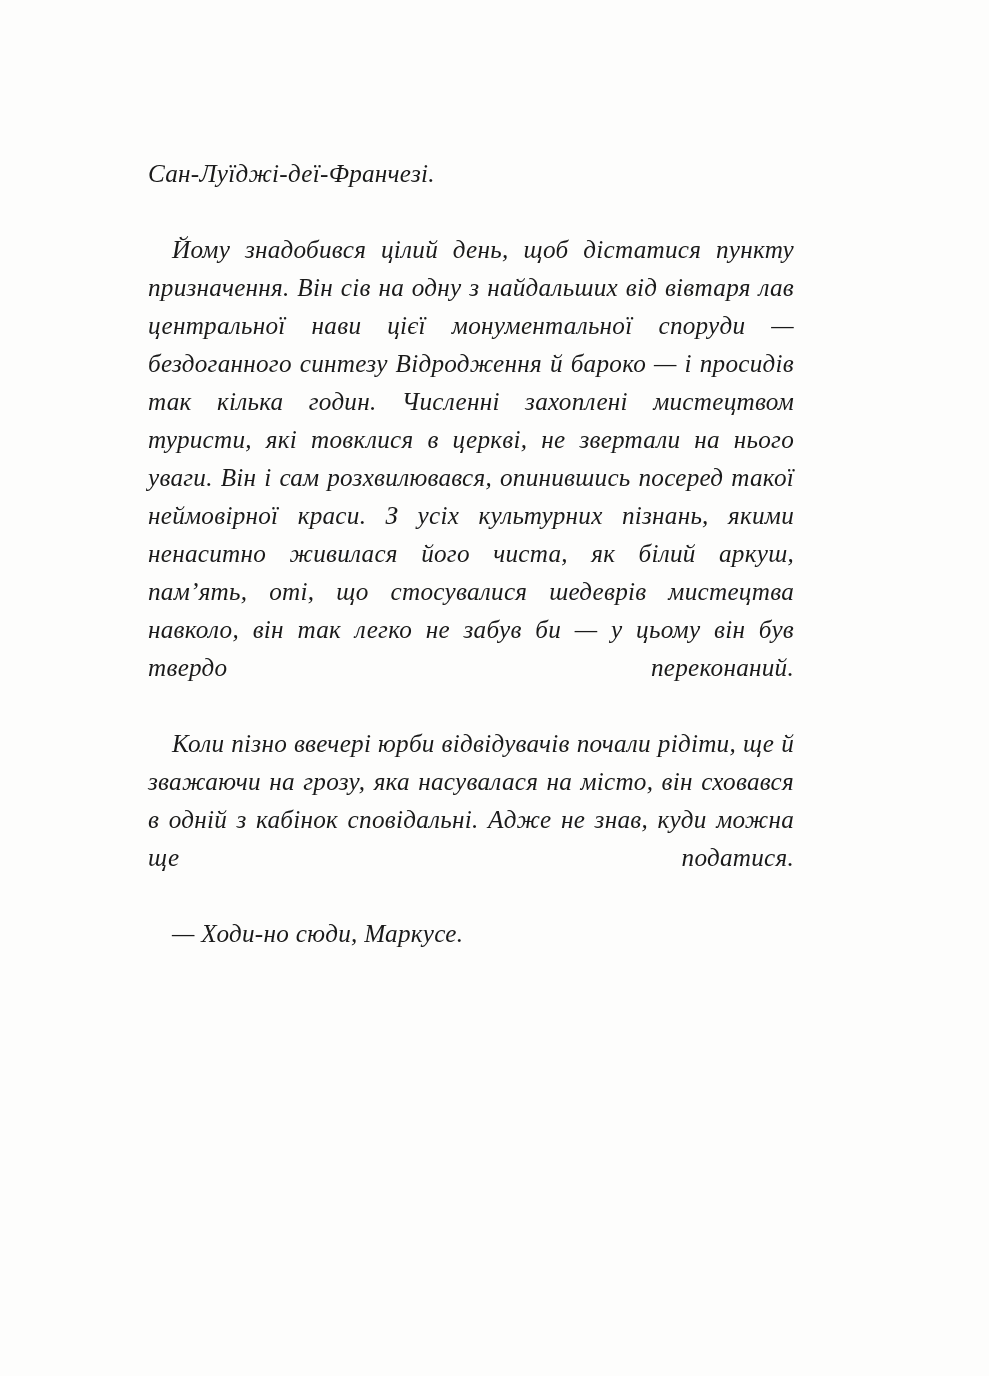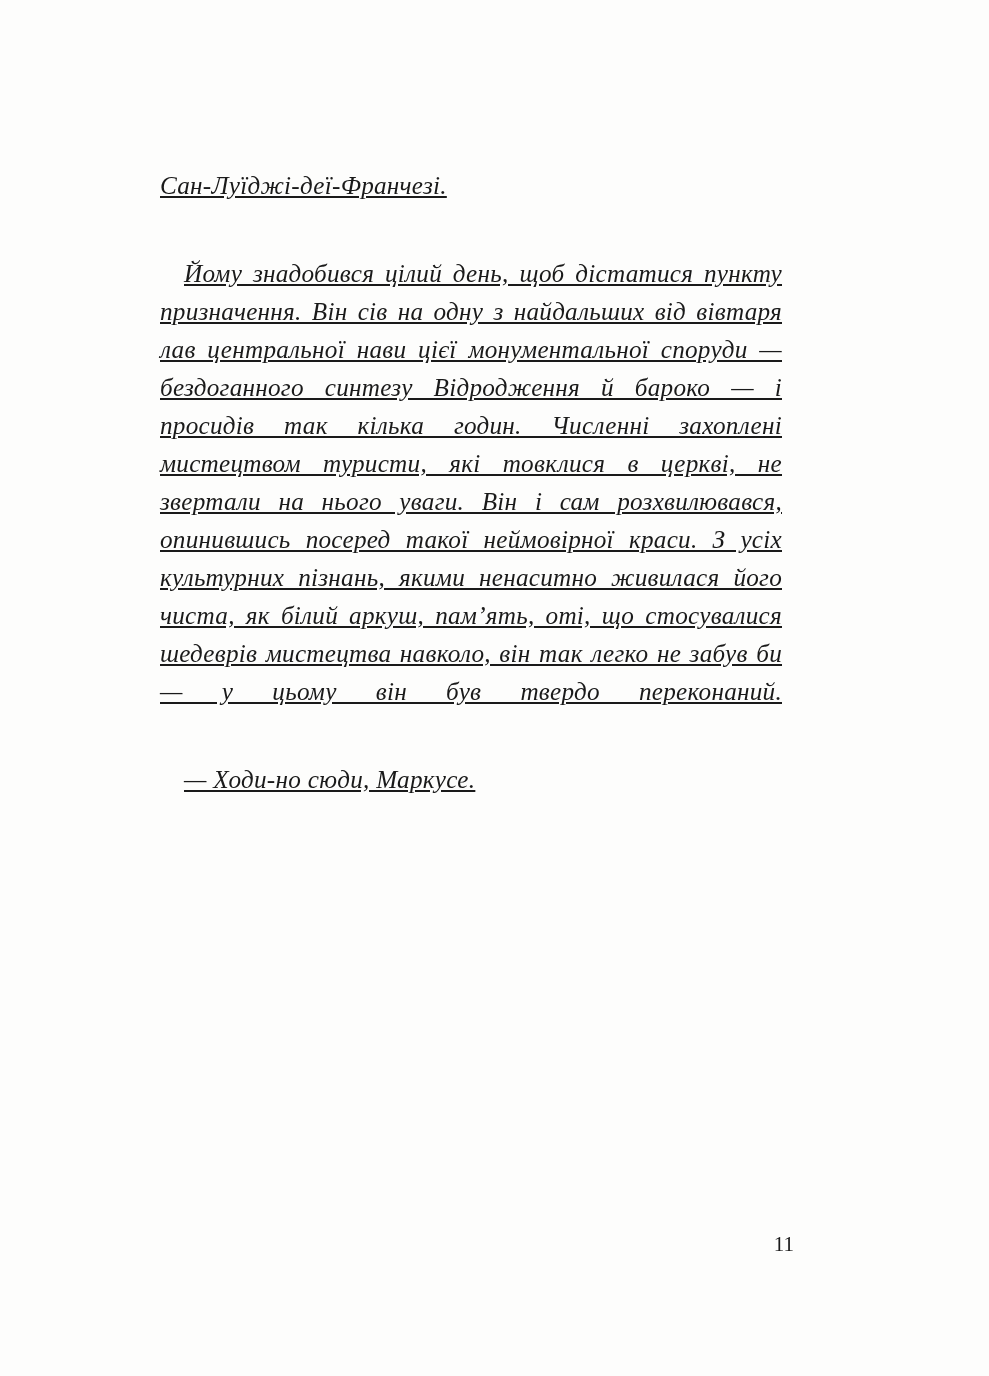--- a/index.html
+++ b/index.html
@@ -23,33 +23,32 @@
   }
 
   .text-block {
     position: absolute;
     left: 148px;
     top: 155px;
     width: 646px;
   }
 
   .para {
-    margin: 12px;
+    margin: 0;
     font-style: italic;
     font-size: 25.2px;
     line-height: 38px;
     color: #1a1a1a;
     text-align: justify;
     text-justify: inter-word;
     hyphens: manual;
     -webkit-hyphens: manual;
     text-indent: 24px;
     letter-spacing: 0.01em;
     word-spacing: 0.005em;
-    text-decoration: underline;
   }
 
   
   .para.no-indent {
     text-indent: 0;
   }
 
   
   .para.dialogue {
     text-indent: 24px;
@@ -77,19 +76,19 @@
   }
 </style>
 </head>
 <body>
 
 <div class="page">
 
   <div class="text-block">
     <p class="para no-indent">Сан-Луїджі-деї-Франчезі.</p>
     <p class="para">Йому знадобився цілий день, щоб дістатися пункту призначення. Він сів на одну з найдальших від вівтаря лав центральної нави цієї монументальної споруди — бездоганного синтезу Відродження й бароко — і просидів так кілька годин. Численні захоплені мистецтвом туристи, які товклися в церкві, не звертали на нього уваги. Він і сам розхвилювався, опинившись посеред такої неймовірної краси. З усіх культурних пізнань, якими ненаситно живилася його чиста, як білий аркуш, памʼять, оті, що стосувалися шедеврів мистецтва навколо, він так легко не забув би — у цьому він був твердо переконаний.</p>
+    <p class="para">Коли пізно ввечері юрби відвідувачів почали рідіти, ще й зважаючи на грозу, яка насувалася на місто, він сховався в одній з кабінок сповідальні. Адже не знав, куди можна ще податися.</p>
     <p class="para dialogue">— Ходи-но сюди, Маркусе.</p>
 
   </div>
 
-  <div class="page-number">11</div>
 
 </div>
 
 </body></html>

